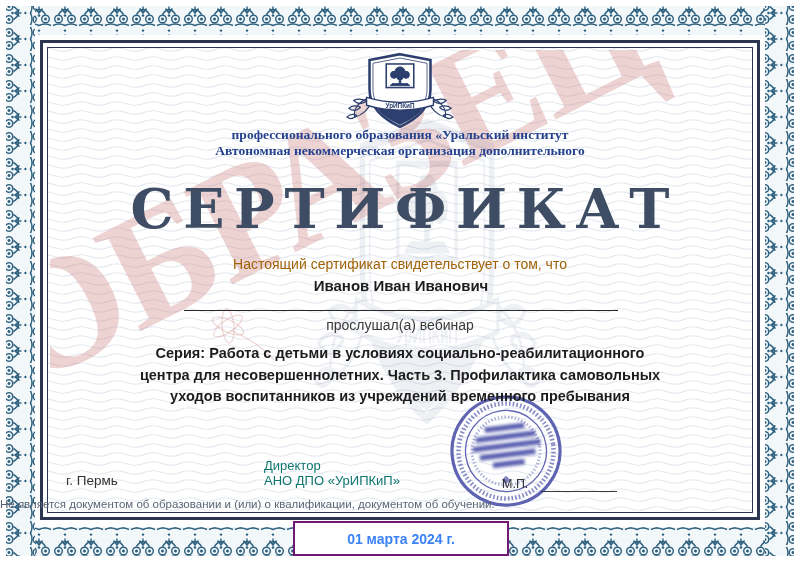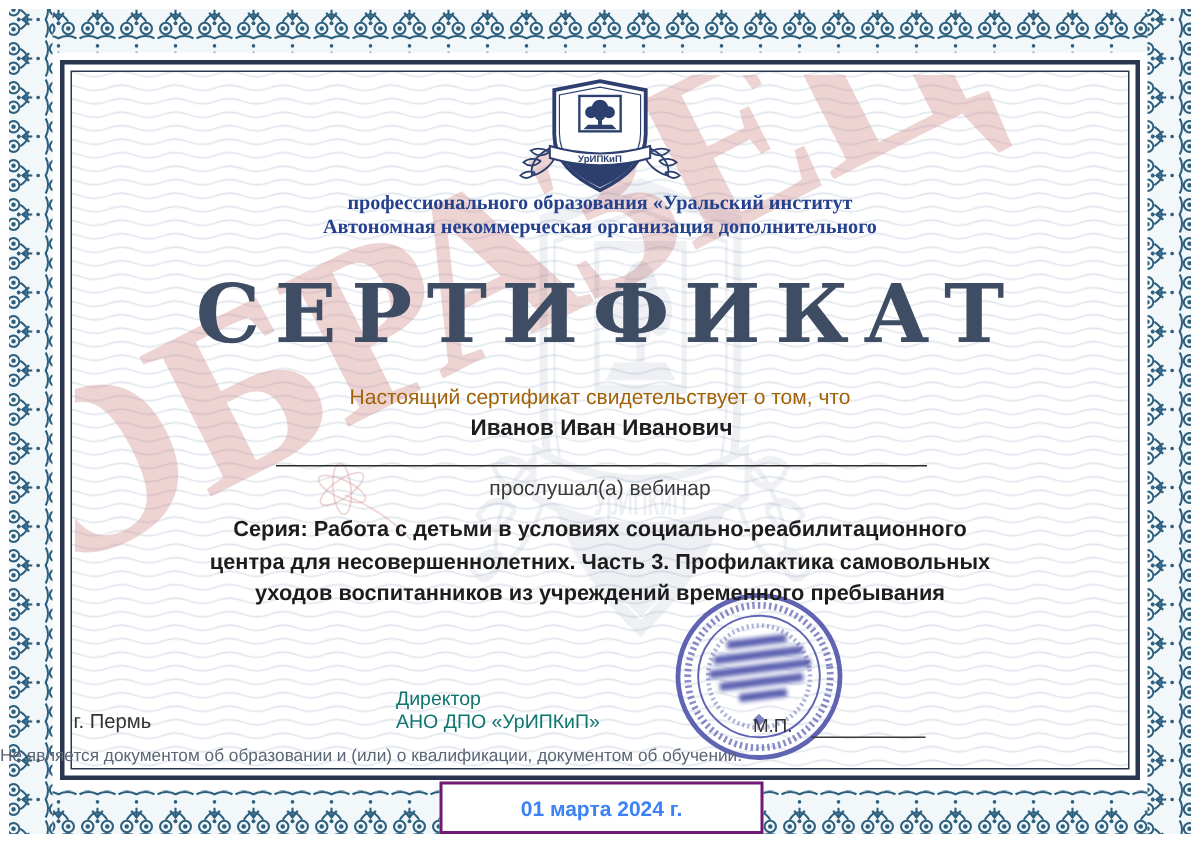--- a/index.html
+++ b/index.html
@@ -16,21 +16,21 @@
         font-family:"Liberation Serif",serif;font-weight:bold;font-size:13.5px;line-height:15.5px;color:#24418e;}
   .title{position:absolute;left:0;right:0;top:177px;text-align:center;z-index:3;
         font-family:"DejaVu Serif",serif;font-weight:bold;font-size:54px;letter-spacing:0.18em;
         text-indent:0.18em;color:#3e4d63;}
   .statement{position:absolute;left:0;right:0;top:256px;text-align:center;font-size:14px;z-index:3;color:#a16207;}
   .name-block{position:absolute;left:184px;top:277px;width:434px;text-align:center;z-index:3;
         border-bottom:1.5px solid #2a2a2a;padding-bottom:16px;font-weight:bold;font-size:15px;color:#1d1d1d;}
   .action{position:absolute;left:0;right:0;top:317px;text-align:center;font-size:14px;z-index:3;color:#3a3a3a;}
   .series{position:absolute;left:0;right:0;top:343px;text-align:center;z-index:3;
         font-weight:bold;font-size:14.5px;line-height:21.5px;color:#1c1c1c;}
-  .city{position:absolute;left:49px;top:473px;font-size:13.5px;z-index:3;color:#333;}
+  .city{position:absolute;left:66px;top:473px;font-size:13.5px;z-index:3;color:#333;}
   .director{position:absolute;left:264px;top:458px;font-size:13px;line-height:15px;z-index:3;color:#0f766e;}
   .stamp{position:absolute;left:441px;top:391px;width:130px;height:122px;z-index:2;}
   .mp{position:absolute;left:502px;top:477px;font-size:12.5px;z-index:4;color:#333;}
   .sigline{position:absolute;left:541px;top:491px;width:76px;border-top:1.5px solid #3a3a3a;z-index:4;}
   .disclaimer{position:absolute;left:0;right:0;top:498px;text-align:left;font-size:11.5px;z-index:3;color:#5a6575;}
   .datebox{position:absolute;left:293px;top:521px;width:212px;height:31px;background:#ffffff;
         border:2px solid #701a75;z-index:6;display:flex;align-items:center;justify-content:center;
         font-weight:bold;font-size:14px;color:#3b82f6;}
 </style>
 </head>

